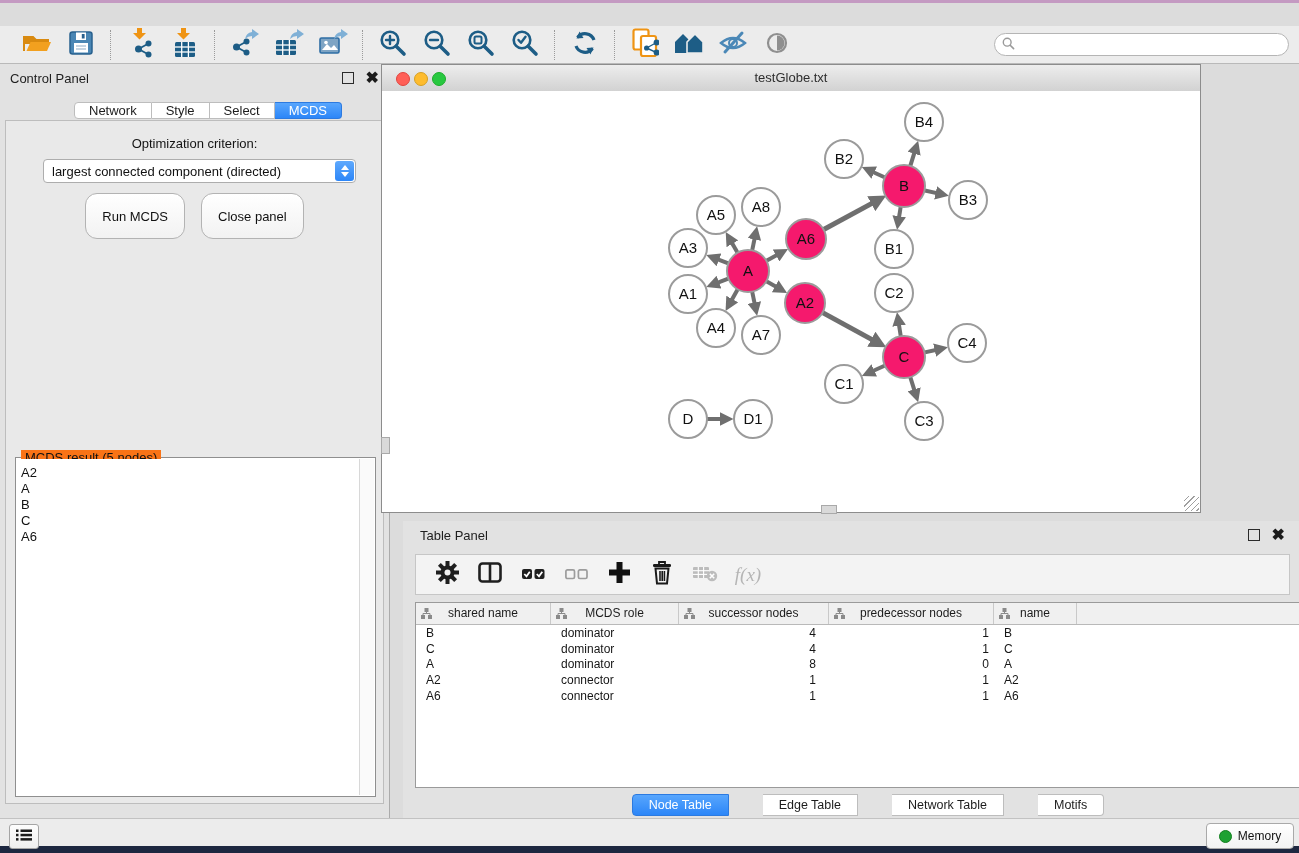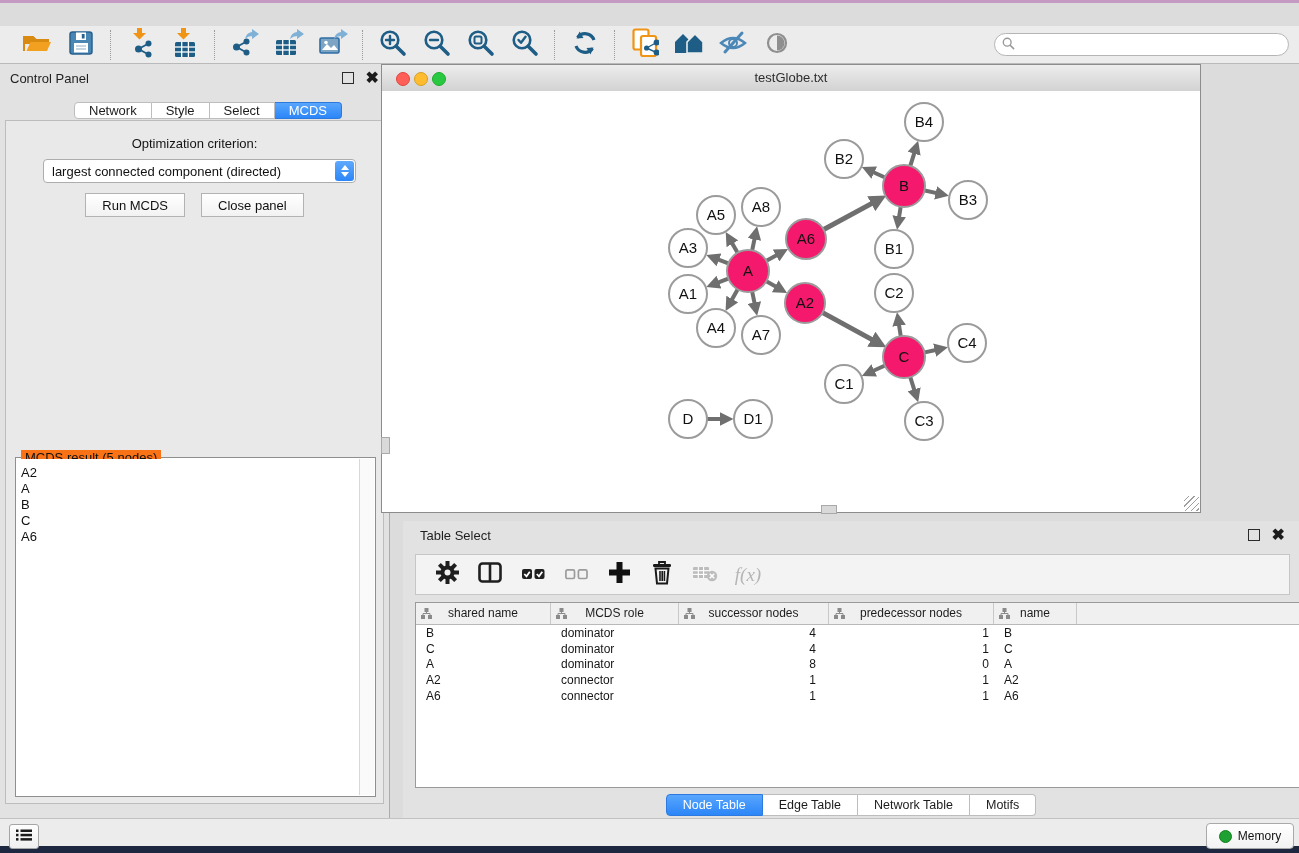--- a/index.html
+++ b/index.html
@@ -49,22 +49,22 @@
   .seg.selected{background:linear-gradient(#58a6fd,#2c86f8);color:#fff;border-color:#2c7ae0;}
   #cp-body{left:5px;top:56px;width:379px;height:684px;background:#e9e9e9;border:1px solid #bdbdbd;box-sizing:border-box;}
   #opt-label{top:15px;width:100%;text-align:center;font-size:13px;color:#141414;}
   #criterion-select{left:37px;top:38px;width:313px;height:24px;background:#fff;border:1px solid #adadad;
     border-radius:4px;display:flex;align-items:center;box-sizing:border-box;}
   #criterion-select .value{flex:1;font-size:13px;color:#111;padding-left:8px;white-space:nowrap;}
   #criterion-stepper{width:19px;height:20px;margin-right:1px;border-radius:3px;
     background:linear-gradient(#5fa9fd,#2c86f8);display:flex;flex-direction:column;align-items:center;justify-content:center;gap:2px;}
   .chev-up{width:0;height:0;border-left:4px solid transparent;border-right:4px solid transparent;border-bottom:5px solid #fff;}
   .chev-down{width:0;height:0;border-left:4px solid transparent;border-right:4px solid transparent;border-top:5px solid #fff;}
-  .mac-btn{height:22px;background:linear-gradient(#ffffff,#f2f2f2);border:1px solid #b3b3b3;border-radius:0;
-    font-size:13px;color:#111;display:flex;align-items:center;justify-content:center;padding:0 16px;}
+  .mac-btn{height:22px;background:linear-gradient(#ffffff,#f2f2f2);border:1px solid #b3b3b3;border-radius:12px;
+    font-size:13px;color:#111;display:flex;align-items:center;justify-content:center;padding:11px 16px;}
   #cp-buttons{top:72px;width:100%;display:flex;justify-content:center;gap:16px;}
   #result-group{left:9px;top:336px;width:359px;height:338px;border:1px solid #8f8f8f;background:#fff;}
   #result-legend{position:absolute;top:-8px;left:5px;background:#f97316;padding:0 4px;font-size:13px;color:#111;}
   #result-list{position:absolute;left:0;top:1px;right:15px;bottom:0;background:#fff;padding:6px 0 0 5px;box-sizing:border-box;}
   .result-item{font-size:13px;color:#111;line-height:16px;}
   #result-scrollbar{position:absolute;top:1px;right:1px;bottom:1px;width:14px;background:#fafafa;border-left:1px solid #d8d8d8;}
 
   
   #network-window{left:381px;top:61px;width:820px;height:449px;background:#b91c1c;border:1px solid #8c8c8c;box-sizing:border-box;}
   #nw-titlebar{left:0;top:0;right:0;height:26px;background:linear-gradient(#ededed,#d2d2d2);
@@ -89,21 +89,21 @@
   .th .th-label{width:100%;text-align:center;font-size:12px;color:#1c1c1c;line-height:20px;}
   .th .tree-ic{position:absolute;left:5px;top:5px;}
   .tr{display:flex;height:15.7px;align-items:center;}
   .td{box-sizing:border-box;font-size:12px;color:#161616;white-space:nowrap;overflow:hidden;}
   .c0{width:135px;padding-left:10px;}
   .c1{width:128px;padding-left:10px;}
   .c2{width:150px;padding-right:13px;text-align:right;}
   .c3{width:165px;padding-right:5px;text-align:right;}
   .c4{width:83px;padding-left:10px;}
   #tp-tabs{top:273px;width:100%;display:flex;justify-content:center;}
-  #tp-tabs .seg{height:20px;font-size:12.5px;padding:0 16px;}
+  #tp-tabs .seg{height:20px;font-size:12.5px;padding:0 16px;margin-left:34px;}
 
   
   #status-bar{left:0;top:815px;width:1299px;height:28px;background:#ececec;border-top:1px solid #c2c2c2;box-sizing:border-box;}
   #panel-selector-button{left:9px;top:5px;width:28px;height:23px;background:linear-gradient(#fdfdfd,#efefef);
     border:1px solid #a5a5a5;border-radius:3px;display:flex;align-items:center;justify-content:center;}
   #memory-button{left:1206px;top:4px;width:86px;height:24px;background:linear-gradient(#ffffff,#f3f3f3);
     border:1px solid #a9a9a9;border-radius:4px;display:flex;align-items:center;justify-content:center;gap:6px;}
   #memory-dot{width:11px;height:11px;border-radius:50%;background:#1ea132;border:1px solid #13801f;}
   #memory-label{font-size:12px;color:#111;}
 </style>
@@ -420,21 +420,21 @@
           <text x="371" y="333" text-anchor="middle" font-size="15" fill="#111" font-family="&quot;Liberation Sans&quot;,sans-serif">D1</text>
         </svg>
     </div>
     <div id="left-gripper" class="abs"></div>
     <div id="bottom-gripper" class="abs"></div>
     <div id="resize-handle" class="abs"></div>
   </div>
 
   <div id="table-panel" class="abs">
     <div class="panel-header" style="padding-left:17px;">
-      <span>Table Select</span>
+      <span>Table Panel</span>
       <span class="spacer"></span>
       <span class="float-icon"></span>
       <span class="close-x" style="margin-right:4px;">✖</span>
     </div>
     <div id="tp-toolbar" class="abs">
         <div class="tp-btn">
           <span><svg width="23" height="23" viewBox="0 0 23 23">
               <rect x="9.5" y="0" width="4" height="6.5" fill="#1f1f1f" transform="rotate(0 11.5 11.5)"></rect>
               <rect x="9.5" y="0" width="4" height="6.5" fill="#1f1f1f" transform="rotate(45 11.5 11.5)"></rect>
               <rect x="9.5" y="0" width="4" height="6.5" fill="#1f1f1f" transform="rotate(90 11.5 11.5)"></rect>

